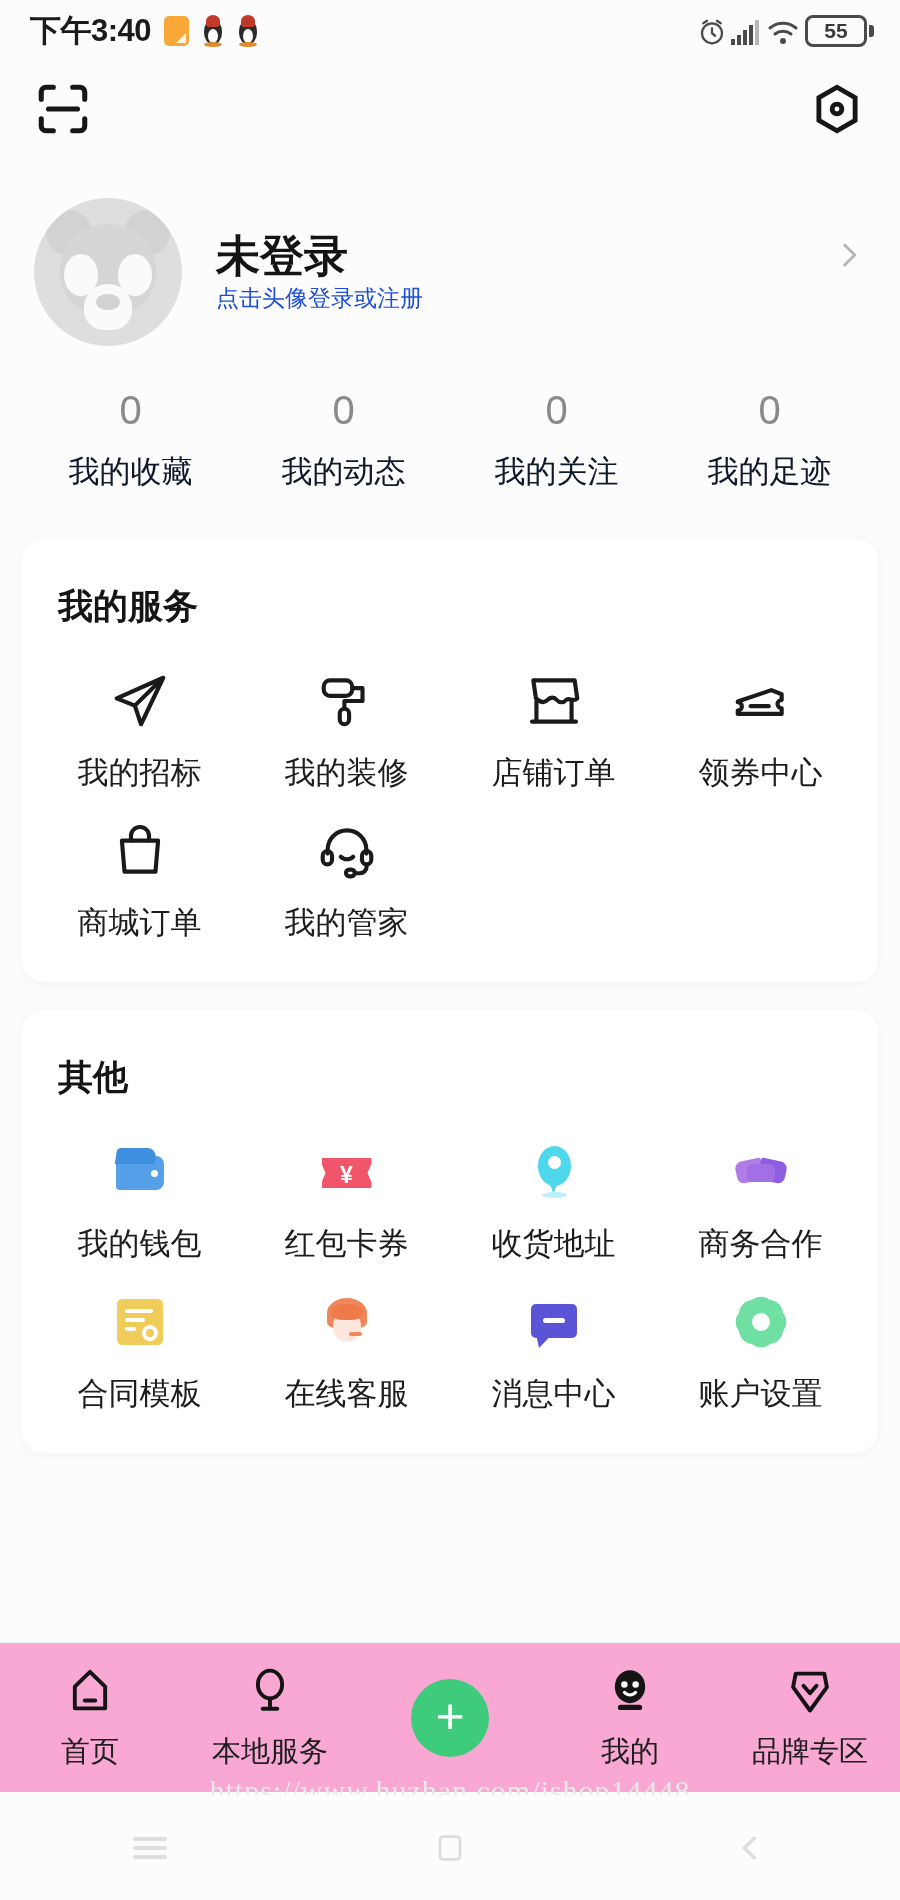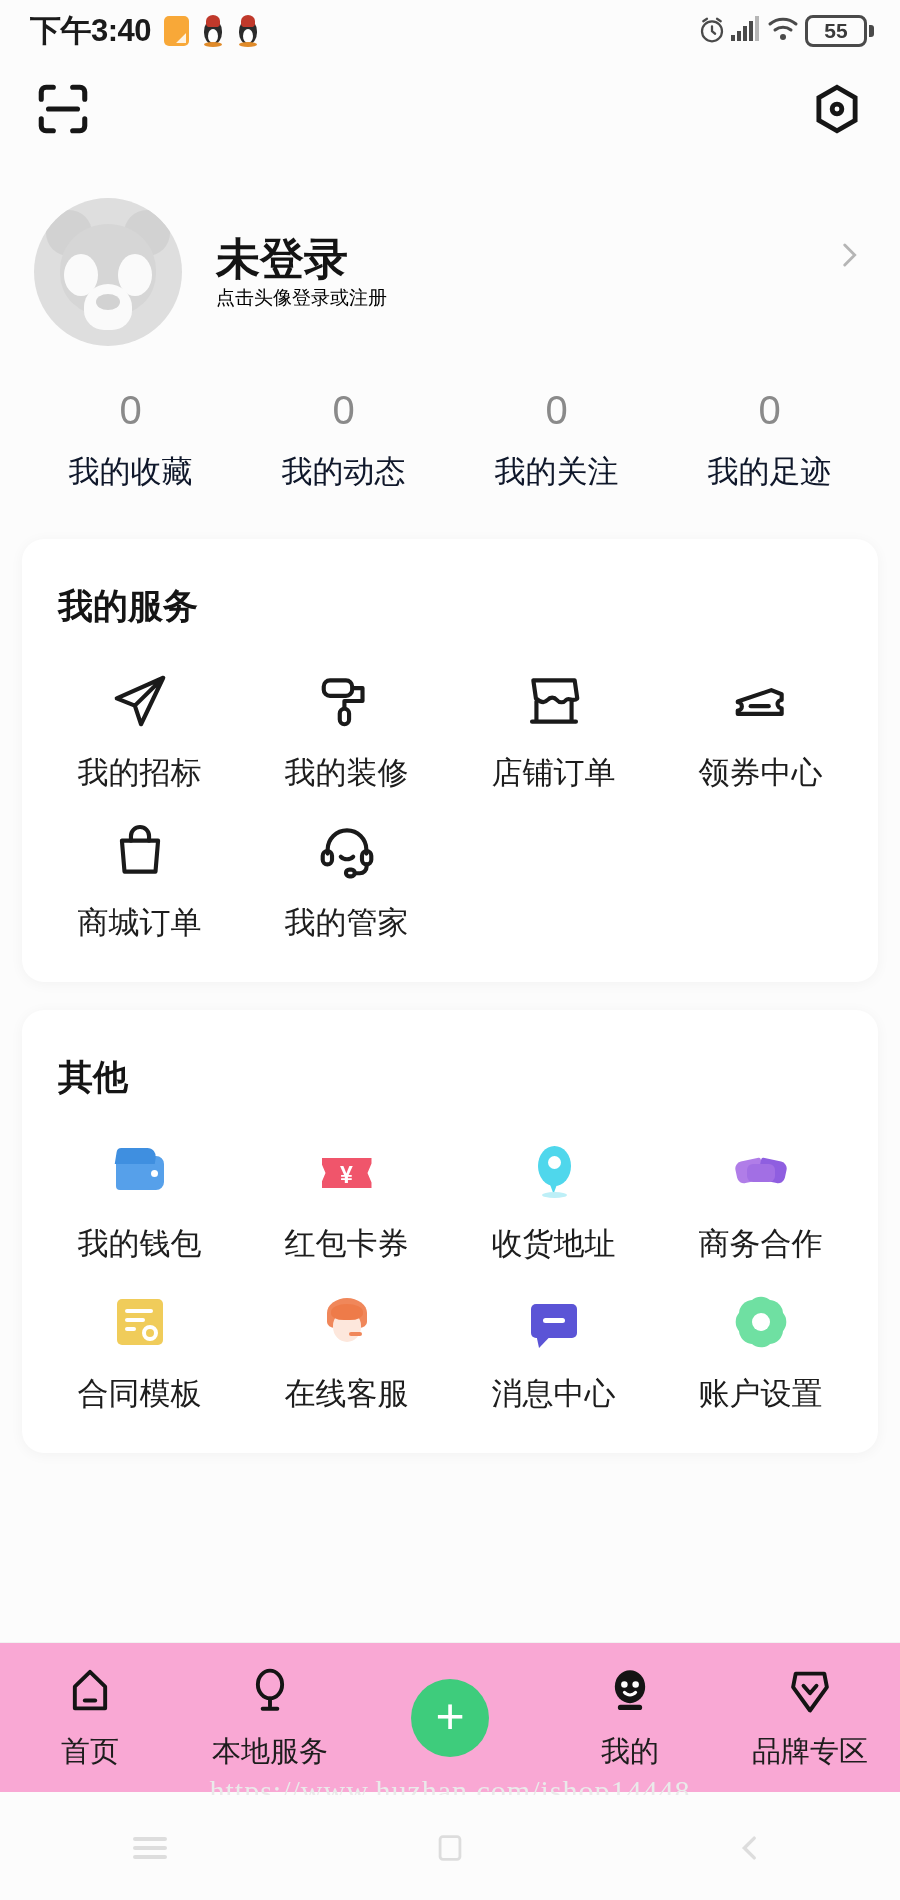--- a/index.html
+++ b/index.html
@@ -11,21 +11,21 @@
   }
   .screen { position: relative; width: 900px; height: 1900px; background: #fcfcfc; }
 
   
   .statusbar {
     height: 62px; display: flex; align-items: center;
     justify-content: space-between; padding: 0 26px 0 30px;
   }
   .sb-left { display: flex; align-items: center; gap: 13px; }
   .sb-time { font-size: 31px; font-weight: 700; color: #1b1b1b; letter-spacing: -0.5px; }
-  .sb-right { display: flex; align-items: flex-start; gap: 4px; }
+  .sb-right { display: flex; align-items: flex-end; gap: 4px; }
   .ic-note { width: 25px; height: 30px; background: #f8a838; border-radius: 5px; position: relative; }
   .ic-note::after { content:""; position:absolute; right:3px; bottom:3px; width:10px; height:10px;
                     background:#fff; clip-path: polygon(100% 0, 0 100%, 100% 100%); opacity:.85;}
   .ic-qq { width: 22px; height: 32px; position: relative; }
   .ic-qq .body { position:absolute; left:2px; top:4px; width:18px; height:25px; background:#2b2b2b;
                  border-radius: 50% 50% 46% 46%; }
   .ic-qq .hat { position:absolute; left:4px; top:0px; width:14px; height:12px; background:#c0392b; border-radius:50% 50% 30% 30%; }
   .ic-qq .belly { position:absolute; left:6px; top:14px; width:10px; height:14px; background:#fff; border-radius:50%; }
   .ic-qq .foot { position:absolute; left:2px; bottom:0; width:18px; height:5px; background:#e08b2a; border-radius:50%; }
 
@@ -43,21 +43,21 @@
   .avatar { width: 148px; height: 148px; border-radius: 50%; background: #dedede; position: relative; overflow: hidden; flex: none; }
   .avatar .ear-l, .avatar .ear-r { position:absolute; width:46px; height:46px; background:#d2d2d2; border-radius:50%; top:12px; }
   .avatar .ear-l { left: 12px; } .avatar .ear-r { right: 12px; }
   .avatar .head { position:absolute; left:26px; top:26px; width:96px; height:92px; background:#d6d6d6; border-radius:50% 50% 46% 46%; }
   .avatar .eye-l, .avatar .eye-r { position:absolute; width:34px; height:42px; background:#fafafa; border-radius:50%; top:56px; }
   .avatar .eye-l { left: 30px; } .avatar .eye-r { right: 30px; }
   .avatar .snout { position:absolute; left:50px; top:86px; width:48px; height:46px; background:#fafafa; border-radius:50% 50% 42% 42%; }
   .avatar .nose { position:absolute; left:62px; top:96px; width:24px; height:16px; background:#d2d2d2; border-radius:50%; }
   .profile-text { margin-left: 34px; }
   .p-name { font-size: 44px; font-weight: 700; color: #141414; line-height: 1.2; }
-  .p-sub { font-size: 19px; color: #000000; }
+  .p-sub { font-size: 23px; color: #1d4ed8; }
   .chev-right { position:absolute; right: 34px; top: 78px; }
 
   
   .stats { display:flex; padding: 42px 24px 0 24px; }
   .stat { flex:1; text-align:center; }
   .stat .num { font-size: 40px; color:#8a8a8a; font-weight: 400; }
   .stat .lbl { font-size: 31px; color:#0f172a; margin-top: 18px; }
 
   
   .card { margin: 0 22px; background:#fff; border-radius: 22px; box-shadow: 0 2px 14px rgba(0,0,0,.045); }

